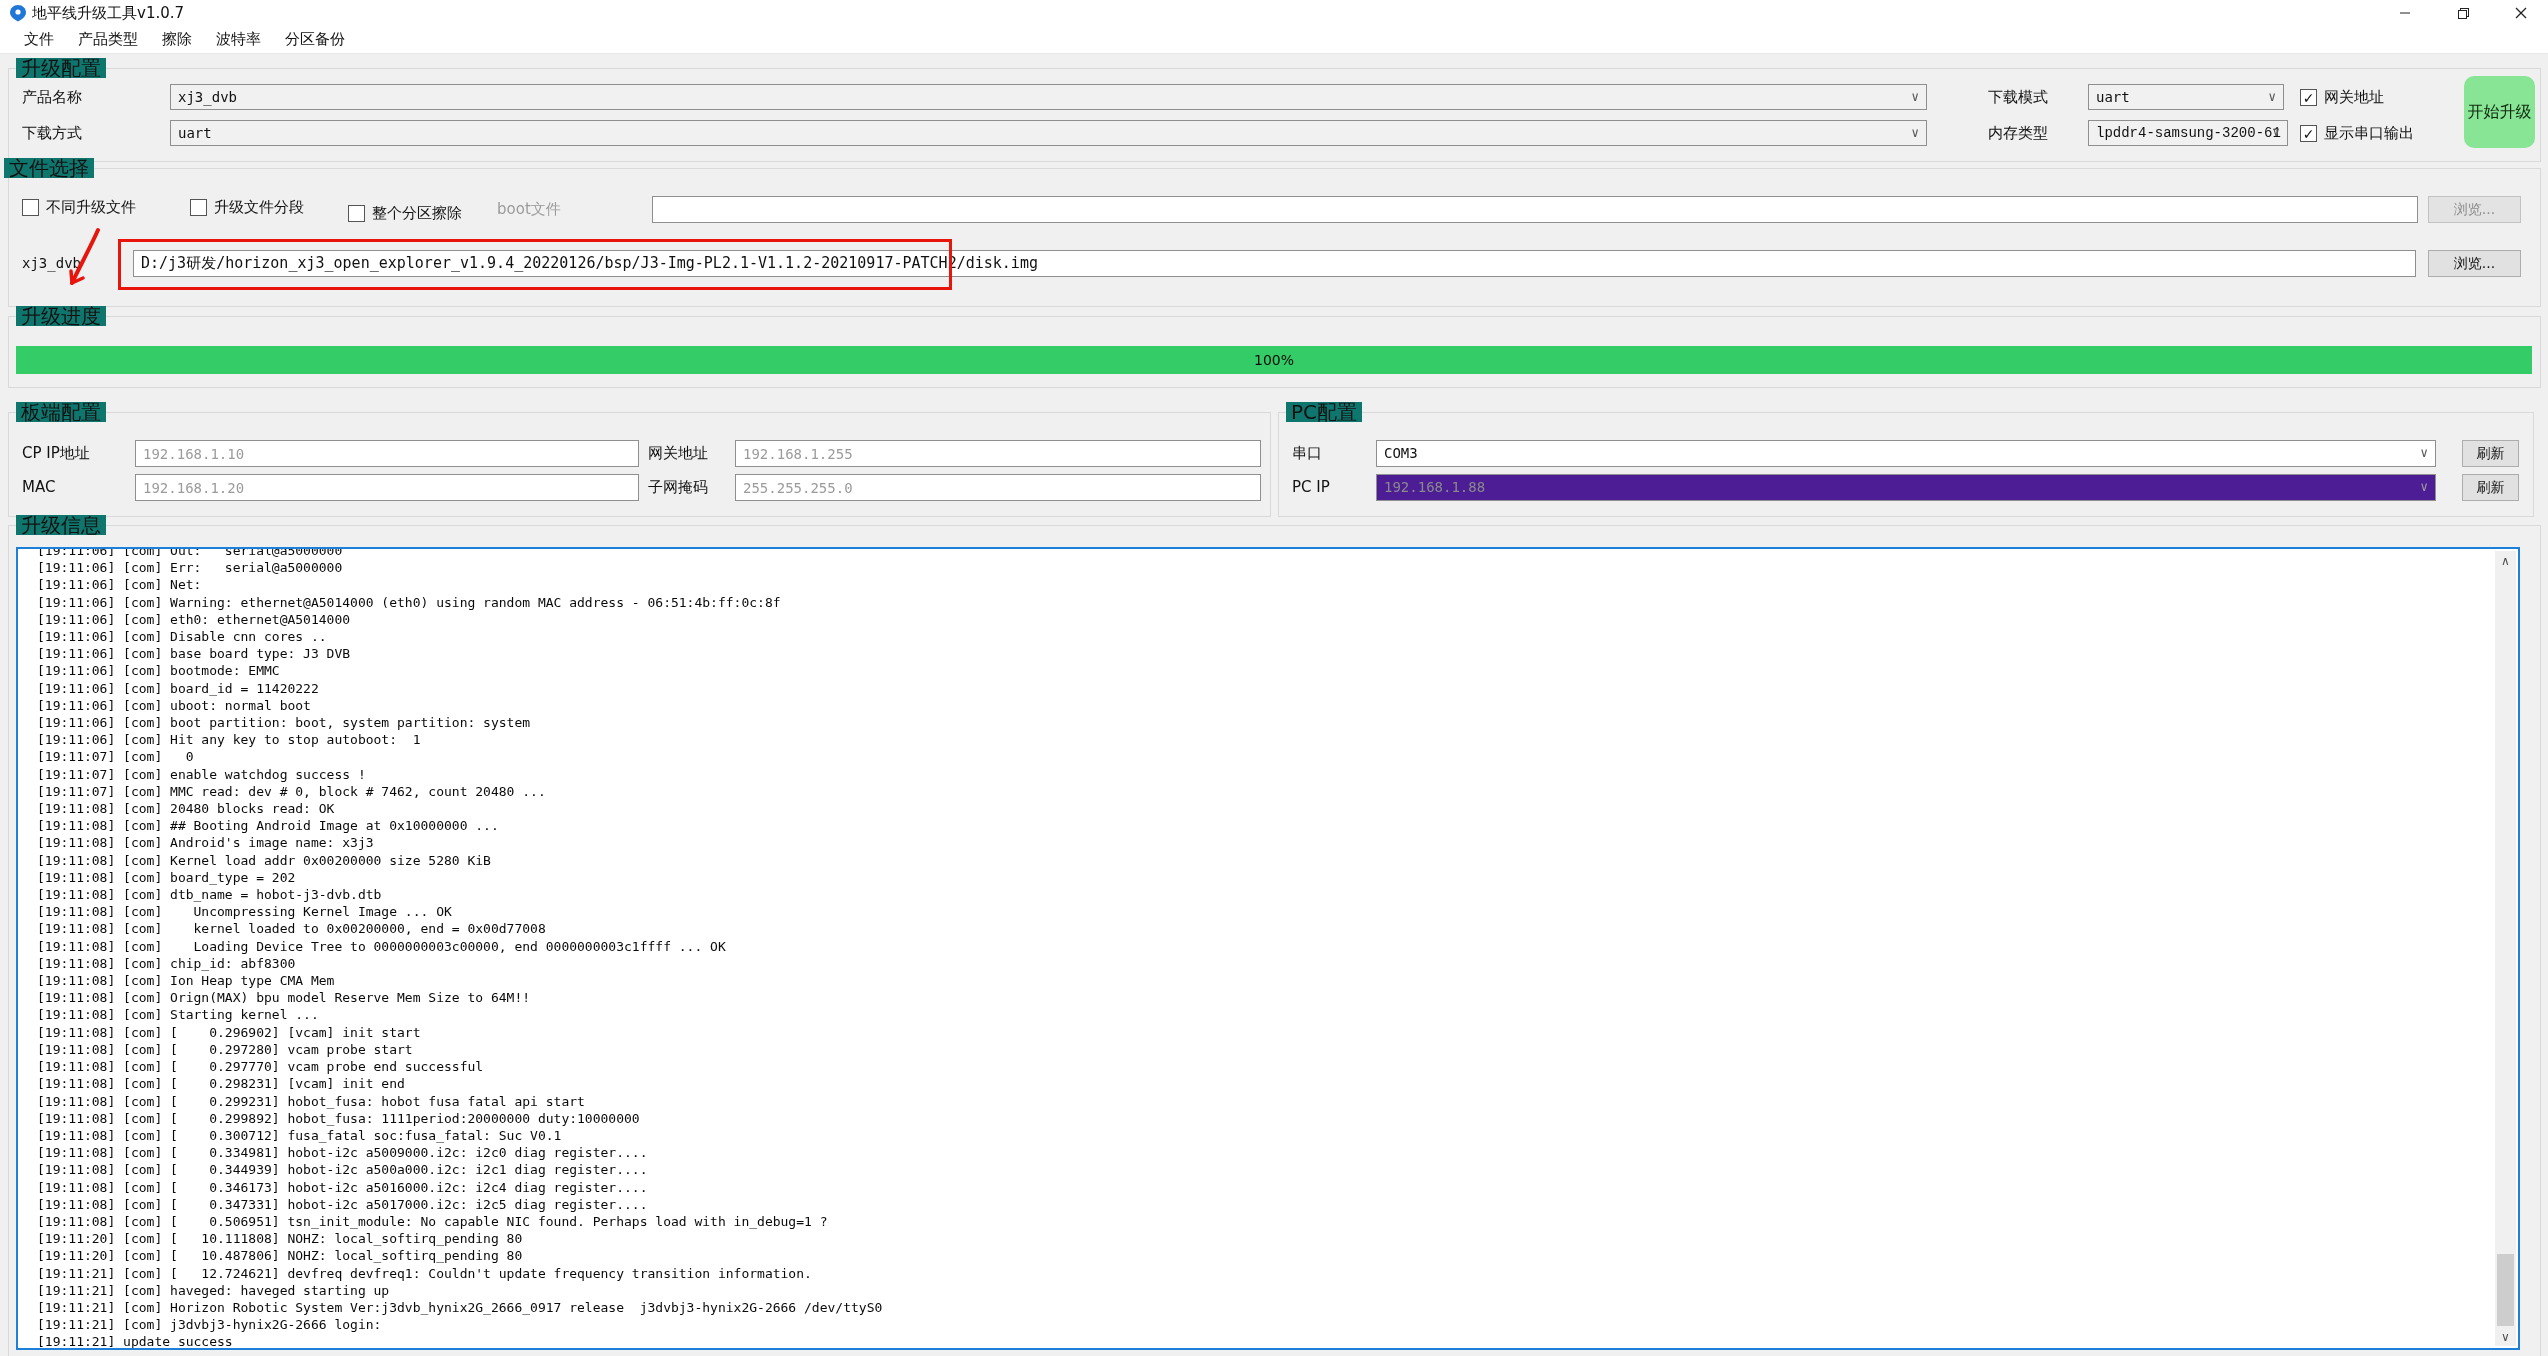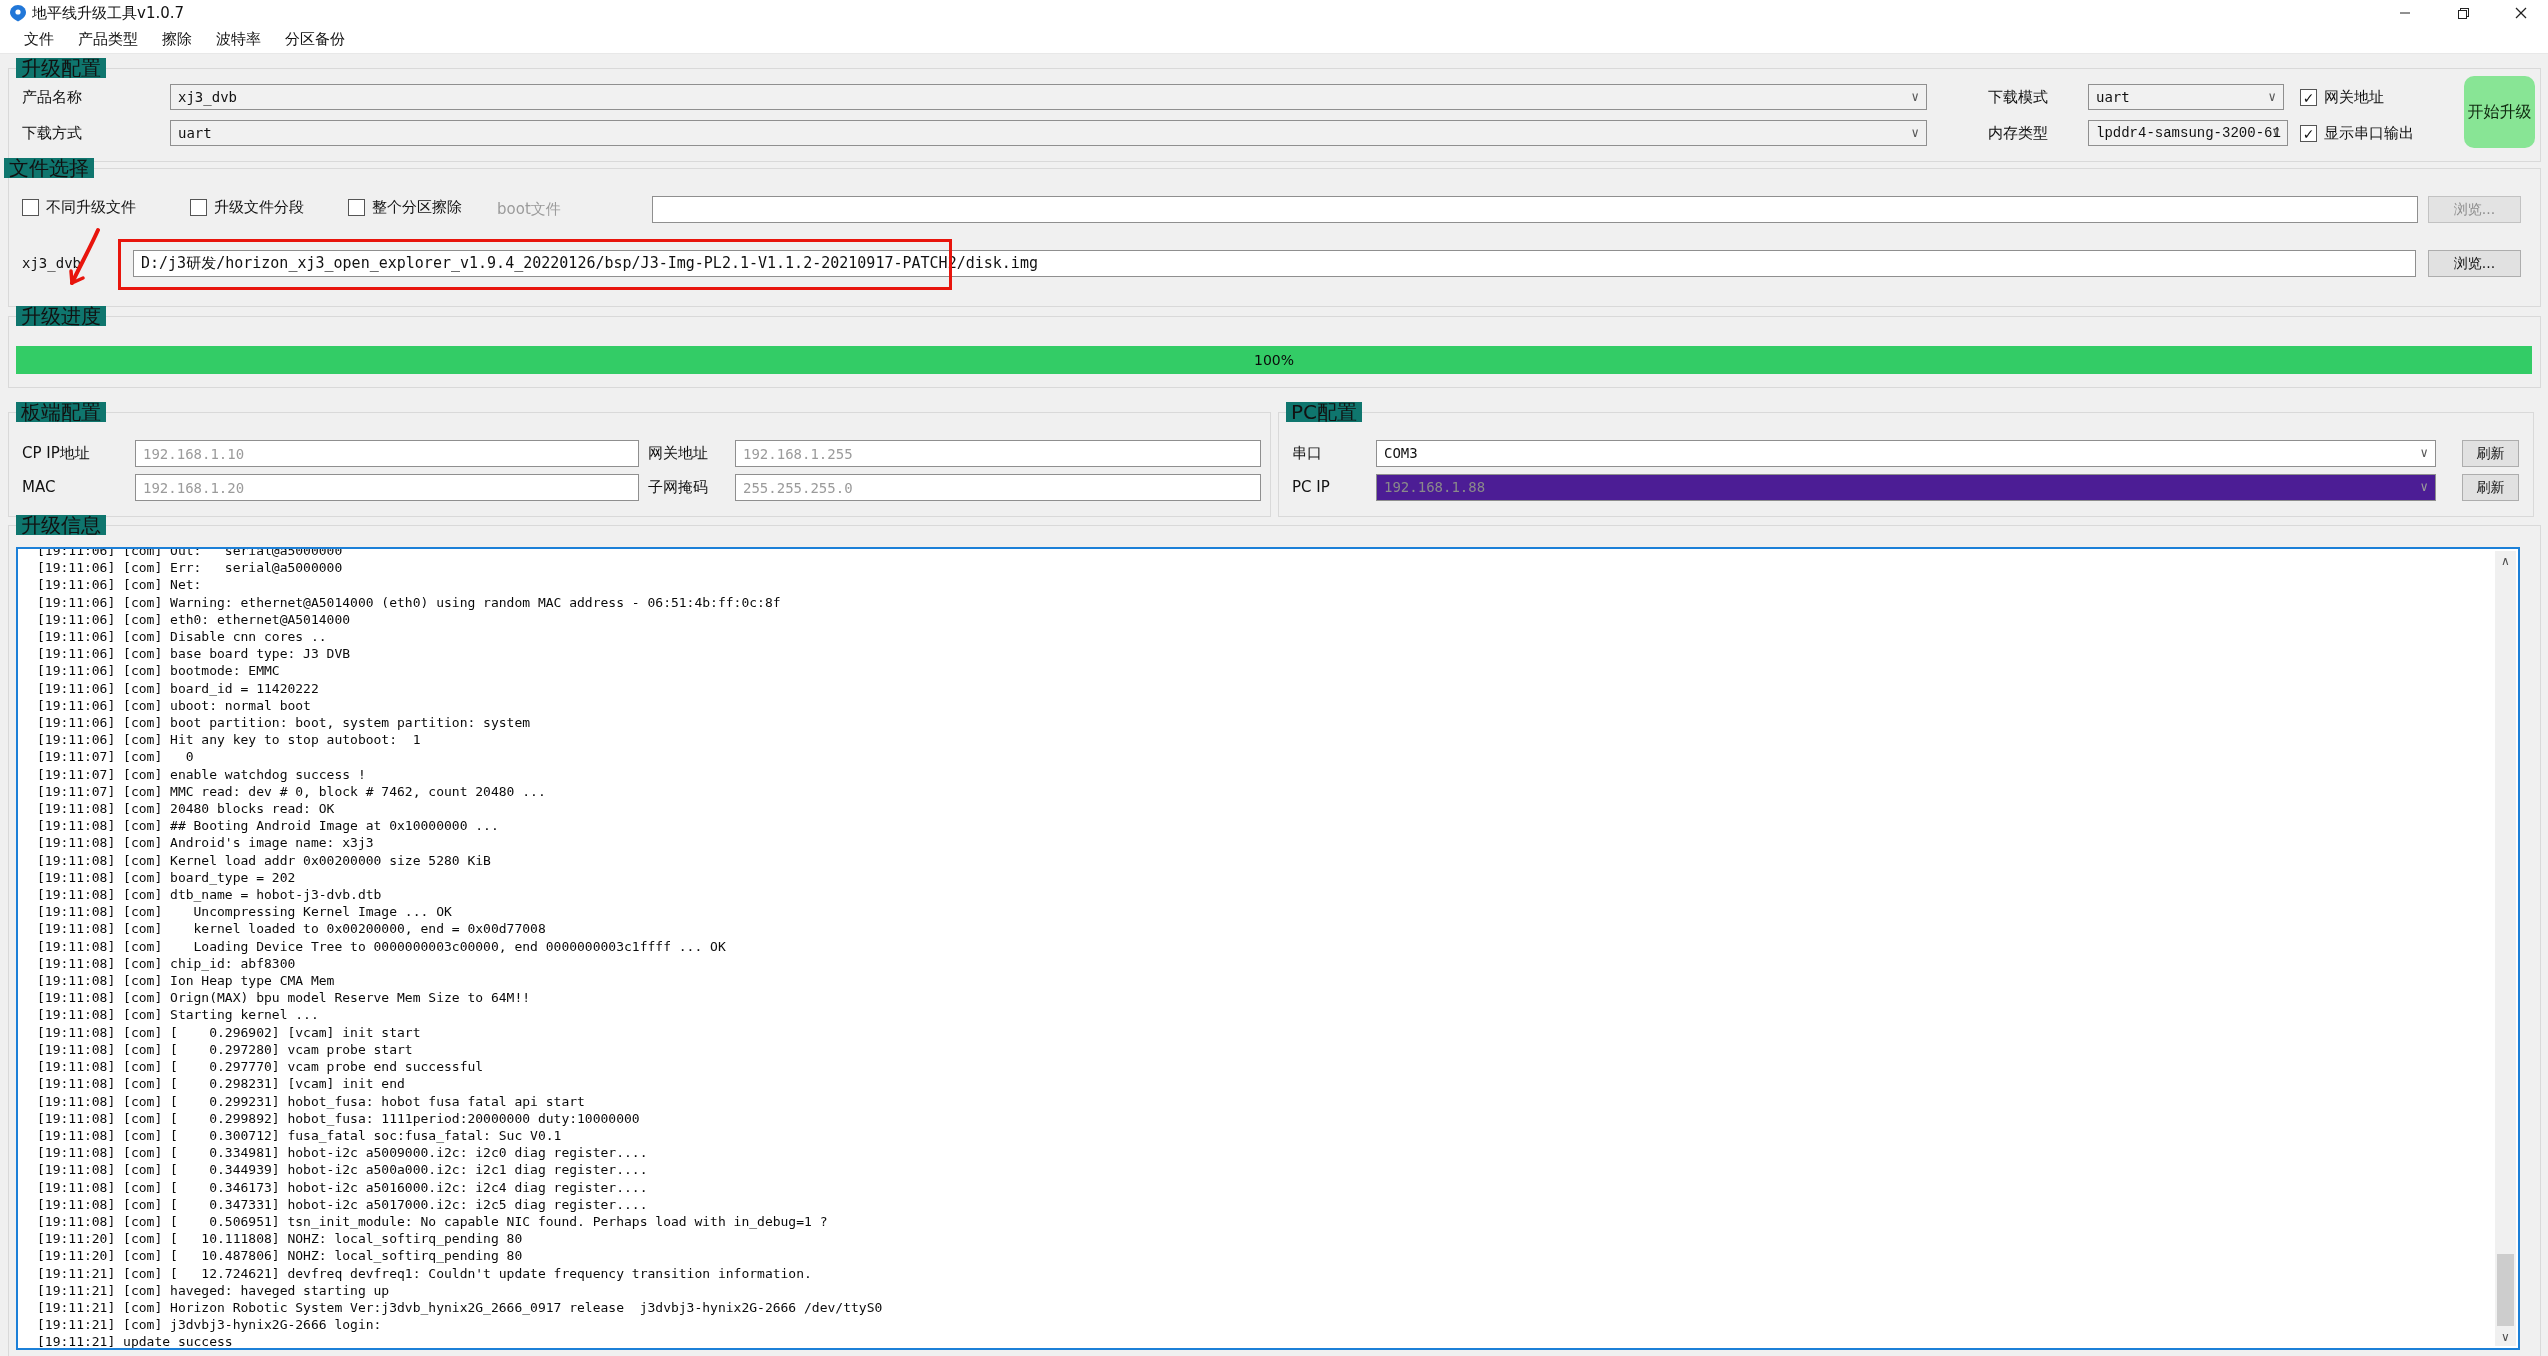--- a/index.html
+++ b/index.html
@@ -135,21 +135,21 @@
   <span class="grouplabel" style="left:4px;top:158px;">文件选择</span>
 
   <div class="cbrow" style="left:22px;top:198px;">
     <span class="cb"></span>
     <span>不同升级文件</span>
   </div>
   <div class="cbrow" style="left:190px;top:198px;">
     <span class="cb"></span>
     <span>升级文件分段</span>
   </div>
-  <div class="cbrow" style="left:348px;top:198px;">
+  <div class="cbrow" style="left:348px;top:204px;">
     <span class="cb"></span>
     <span>整个分区擦除</span>
   </div>
 
   <span class="lbl dimtext" style="left:497px;top:196px;">boot文件</span>
   <input class="tinput" style="left: 652px; top: 196px; width: 1766px;" value="">
   <div class="btn disabled" style="left:2428px;top:196px;width:93px;height:27px;">浏览...</div>
 
   <span class="lbl" style="left:22px;top:250px;font-family:'DejaVu Sans Mono',monospace;font-size:14px;">xj3_dvb</span>
 

